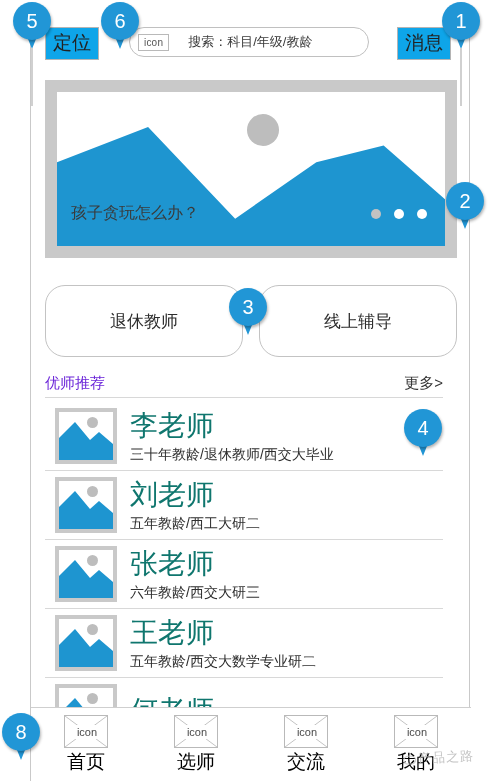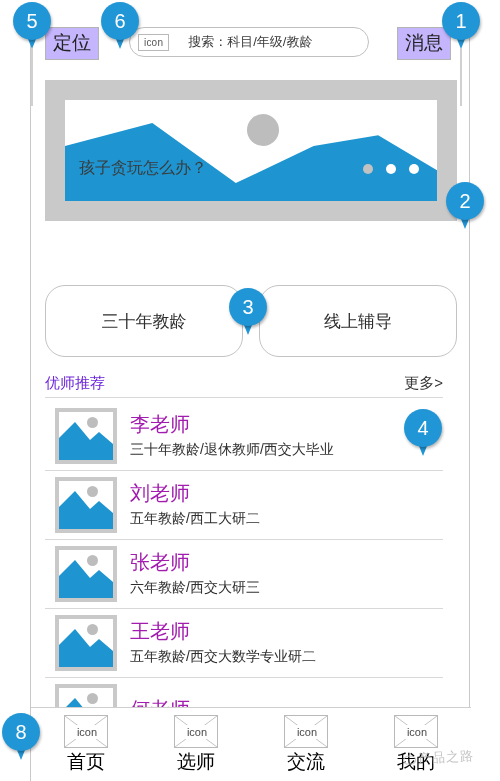--- a/index.html
+++ b/index.html
@@ -22,21 +22,21 @@
   }
 
   
   .topbar {
     position: absolute; left: 0; top: 5px;
     width: 440px; height: 52px;
   }
   .btn-box {
     position: absolute;
     border: 1px solid #b4b4b4;
-    background: #c4b5fd;
+    background: #0ea5e9;
     font-size: 19px;
     color: #222;
     line-height: 1;
     padding: 5px 7px 7px 7px;
     white-space: nowrap;
   }
   .loc-btn { left: 14px; top: 12px; }
   .msg-btn { left: 366px; top: 12px; }
   .msg-badge {
     position: absolute;
@@ -68,23 +68,23 @@
     margin-left: 19px;
     font-size: 13px;
     color: #3a3a3a;
     white-space: nowrap;
   }
 
   
   .banner-frame {
     position: absolute;
     left: 14px; top: 70px;
-    width: 412px; height: 141px;
+    width: 412px; height: 178px;
     background: #c9c9c9;
-    padding: 20px;
+    padding: 12px;
   }
   .banner-inner {
     position: relative;
     width: 100%; height: 100%;
     background: #ffffff;
     overflow: hidden;
   }
   .banner-sun {
     position: absolute;
     left: 49%; top: 14%;
@@ -163,21 +163,21 @@
   }
   .thumb-sun {
     position: absolute;
     left: 52%; top: 10%;
     width: 11px; height: 11px;
     border-radius: 50%;
     background: #bdbdbd;
   }
   .thumb-mts { position: absolute; left: 0; bottom: 0; width: 100%; height: 100%; }
   .rowtext { margin-left: 13px; }
-  .tname { font-size: 20px; color: #a21caf; line-height: 1.25; font-family: Liberation Mono, monospace; }
+  .tname { font-size: 28px; color: #0f766e; line-height: 1.25; }
   .tdesc { font-size: 14px; color: #2e2e2e; margin-top: 3px; }
 
   
   .tabbar {
     position: absolute;
     left: 0; bottom: 0;
     width: 440px; height: 74px;
     border-top: 1px solid #cfcfcf;
     background: #fff;
     display: flex;
@@ -295,21 +295,21 @@
         <div class="dots">
           <span class="dot active"></span>
           <span class="dot"></span>
           <span class="dot"></span>
         </div>
       </div>
     </div>
 
     <div class="pills">
       <div class="pill">
-        <span>三十年教龄</span>
+        <span>退休教师</span>
       </div>
       <div class="pill">
         <span>线上辅导</span>
       </div>
     </div>
 
     <div class="sec-head">
       <span class="sec-title">优师推荐</span>
       <span class="sec-more">更多&gt;</span>
     </div>

